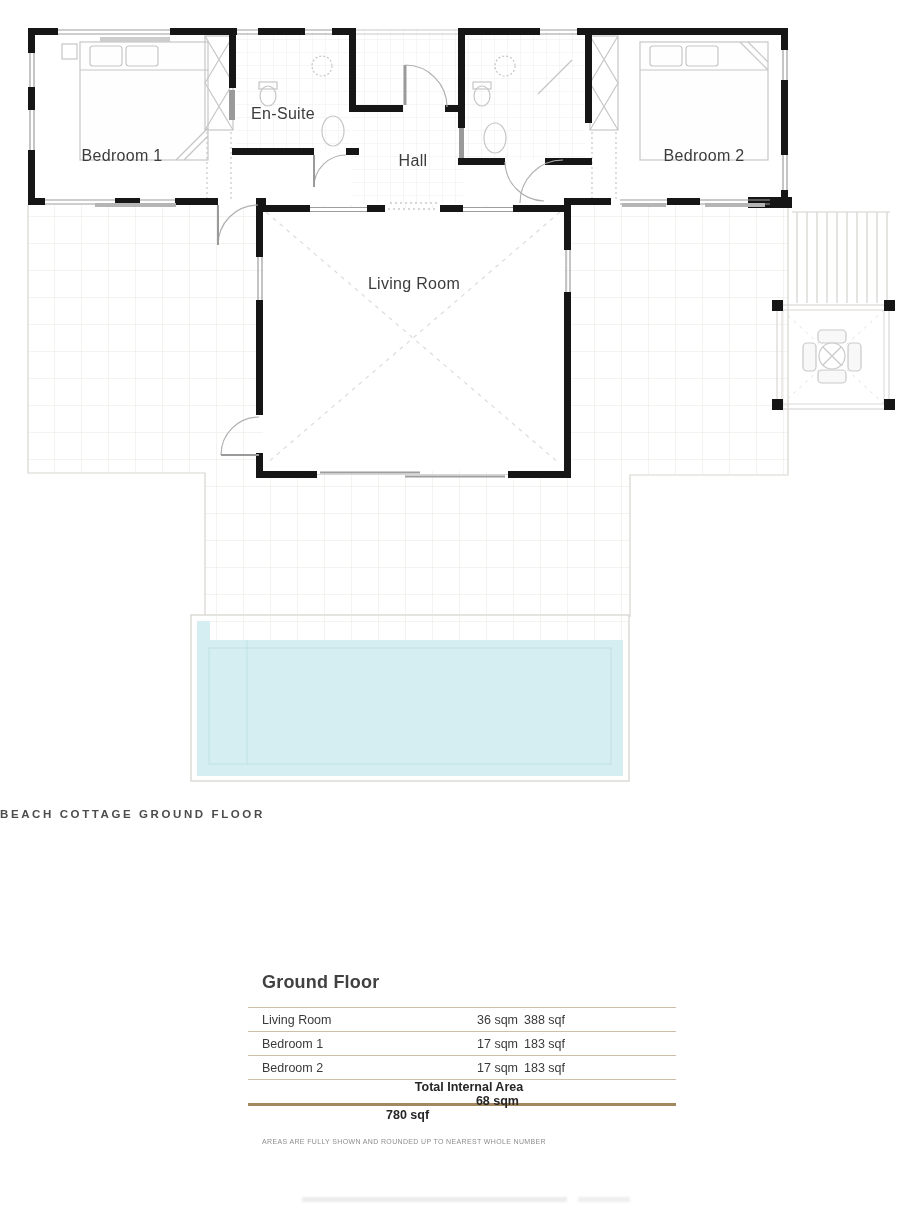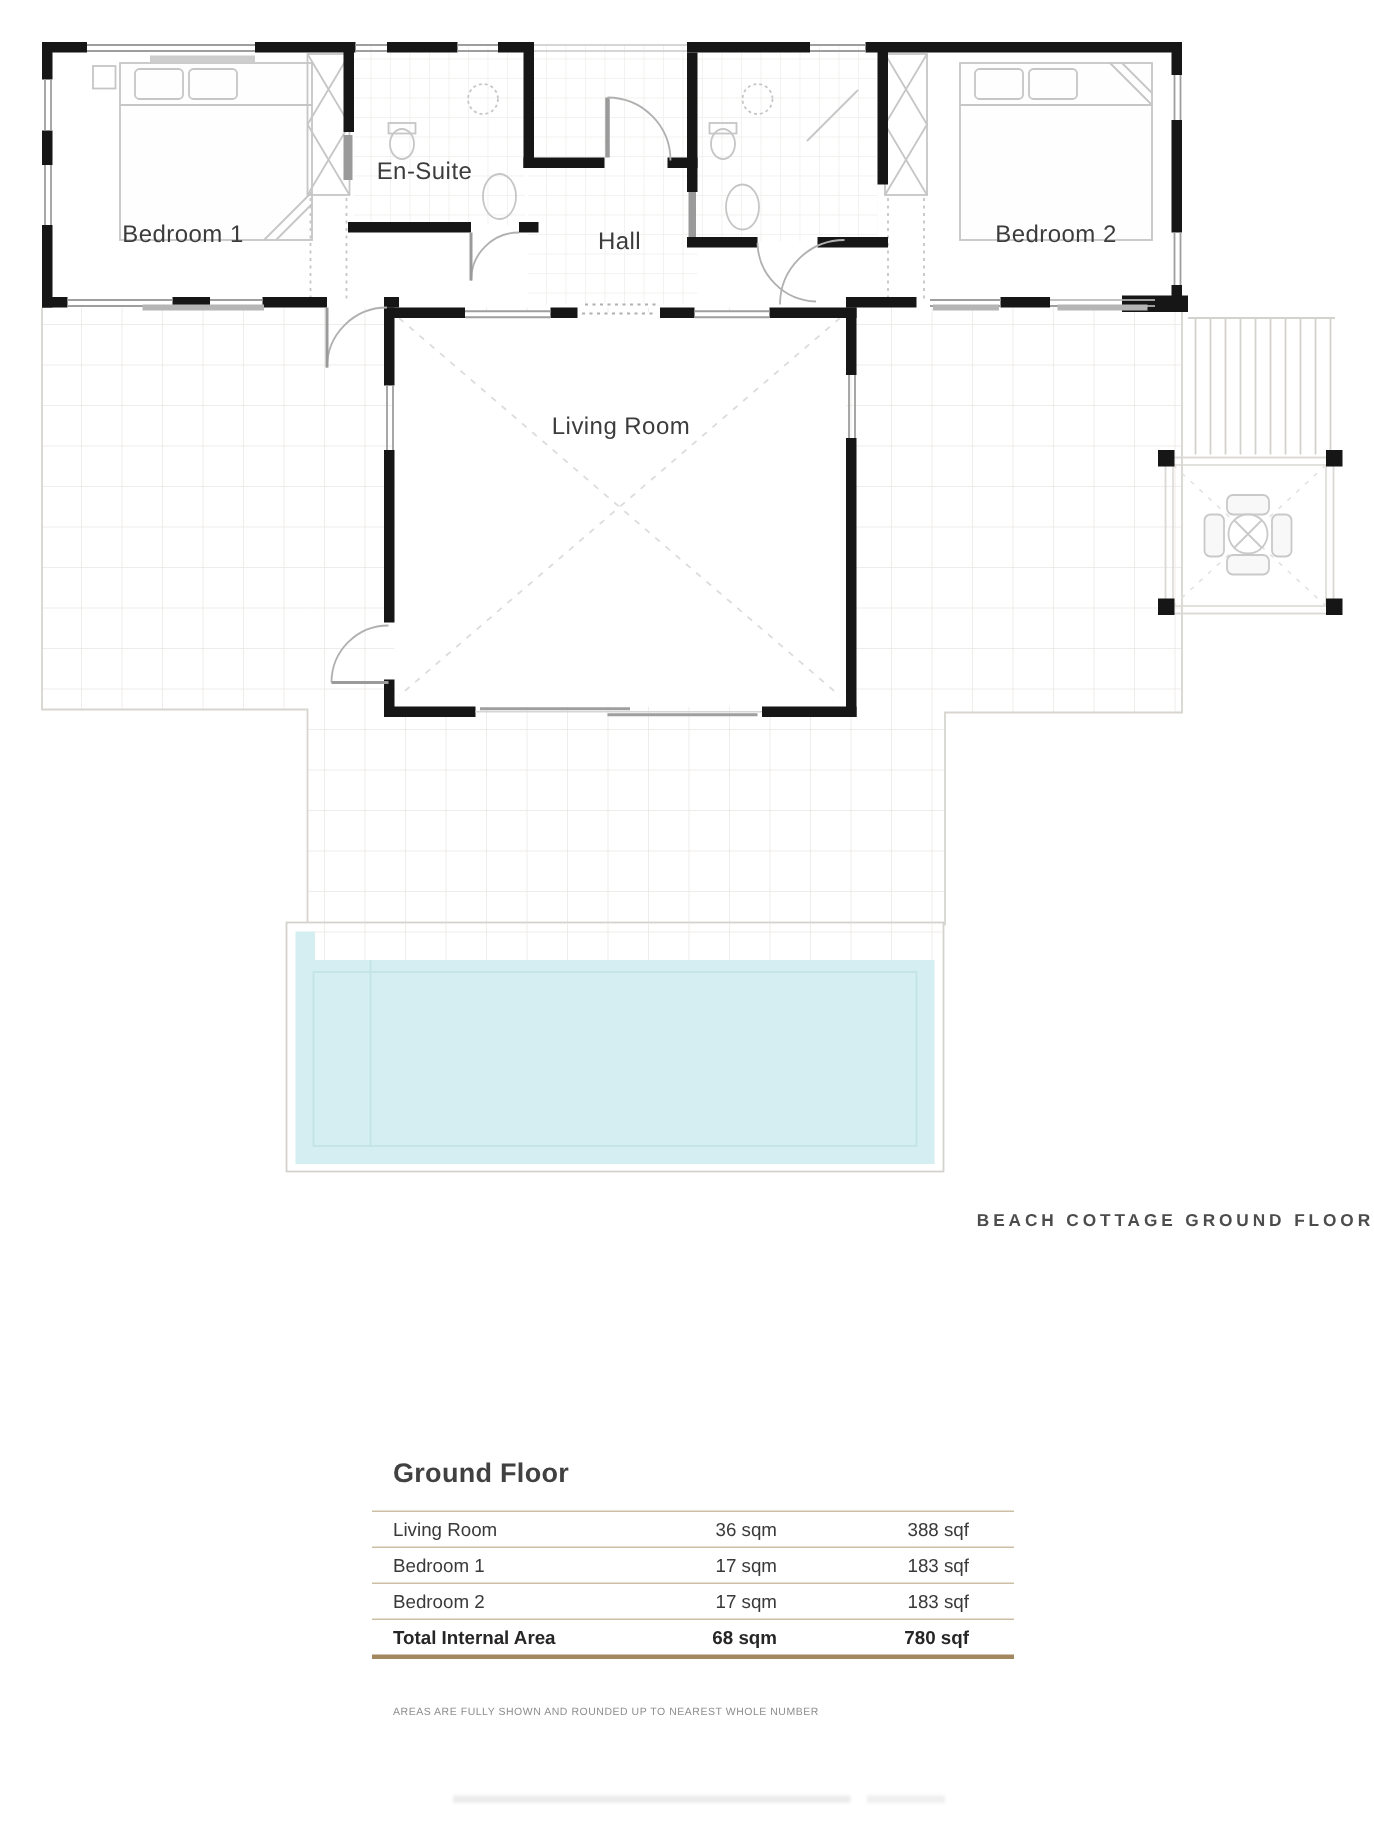--- a/index.html
+++ b/index.html
@@ -5,34 +5,34 @@
   html,body{margin:0;padding:0;}
   body{
     width:916px;height:1220px;position:relative;overflow:hidden;
     background:#ffffff;font-family:"Liberation Sans",sans-serif;
   }
   .plan-wrap{position:absolute;top:0;left:0;}
   svg text{font-family:"Liberation Sans",sans-serif;font-size:16px;fill:#3c3c3c;}
   svg text.room-label{letter-spacing:.3px;}
 
   .caption{
-    position:absolute;top:808px;left:0;width:916px;text-align:right;
+    position:absolute;top:808px;left:0;width:916px;text-align:left;
     font-size:11.5px;font-weight:bold;letter-spacing:2.6px;color:#4c4c4c;
   }
 
   .table-section{position:absolute;left:248px;top:972px;width:428px;}
   .gf-title{font-size:18px;font-weight:bold;color:#414141;margin:0 0 14px 14px;letter-spacing:.2px;}
   .atable{width:428px;}
   .row{display:flex;height:23px;align-items:center;border-bottom:1.5px solid #cbbfa6;
        font-size:12.5px;color:#3a3a3a;}
   .row.first{border-top:1.5px solid #cbbfa6;}
-  .row.total{font-weight:bold;color:#262626;border-bottom:3.5px solid #a3885f;}
+  .row.total{font-weight:bold;color:#262626;border-bottom:3.5px solid #a3885f;flex-direction:column;}
   .c-name{flex:1;padding-left:14px;}
   .c-sqm{width:120px;text-align:right;padding-right:6px;}
-  .c-sqf{width:122px;text-align:right;padding-right:30px;}
+  .c-sqf{width:122px;padding-right:30px;}
   .tbl-gap{height:21px;}
   .footnote{margin-top:11px;padding-left:14px;font-size:7px;letter-spacing:.35px;color:#8e8e8e;}
   .remnant{position:absolute;top:1197px;left:302px;width:265px;height:5px;
            background:#ececec;filter:blur(1px);}
   .remnant2{position:absolute;top:1197px;left:578px;width:52px;height:5px;
            background:#efefef;filter:blur(1px);}
 </style>
 </head>
 <body>
 

